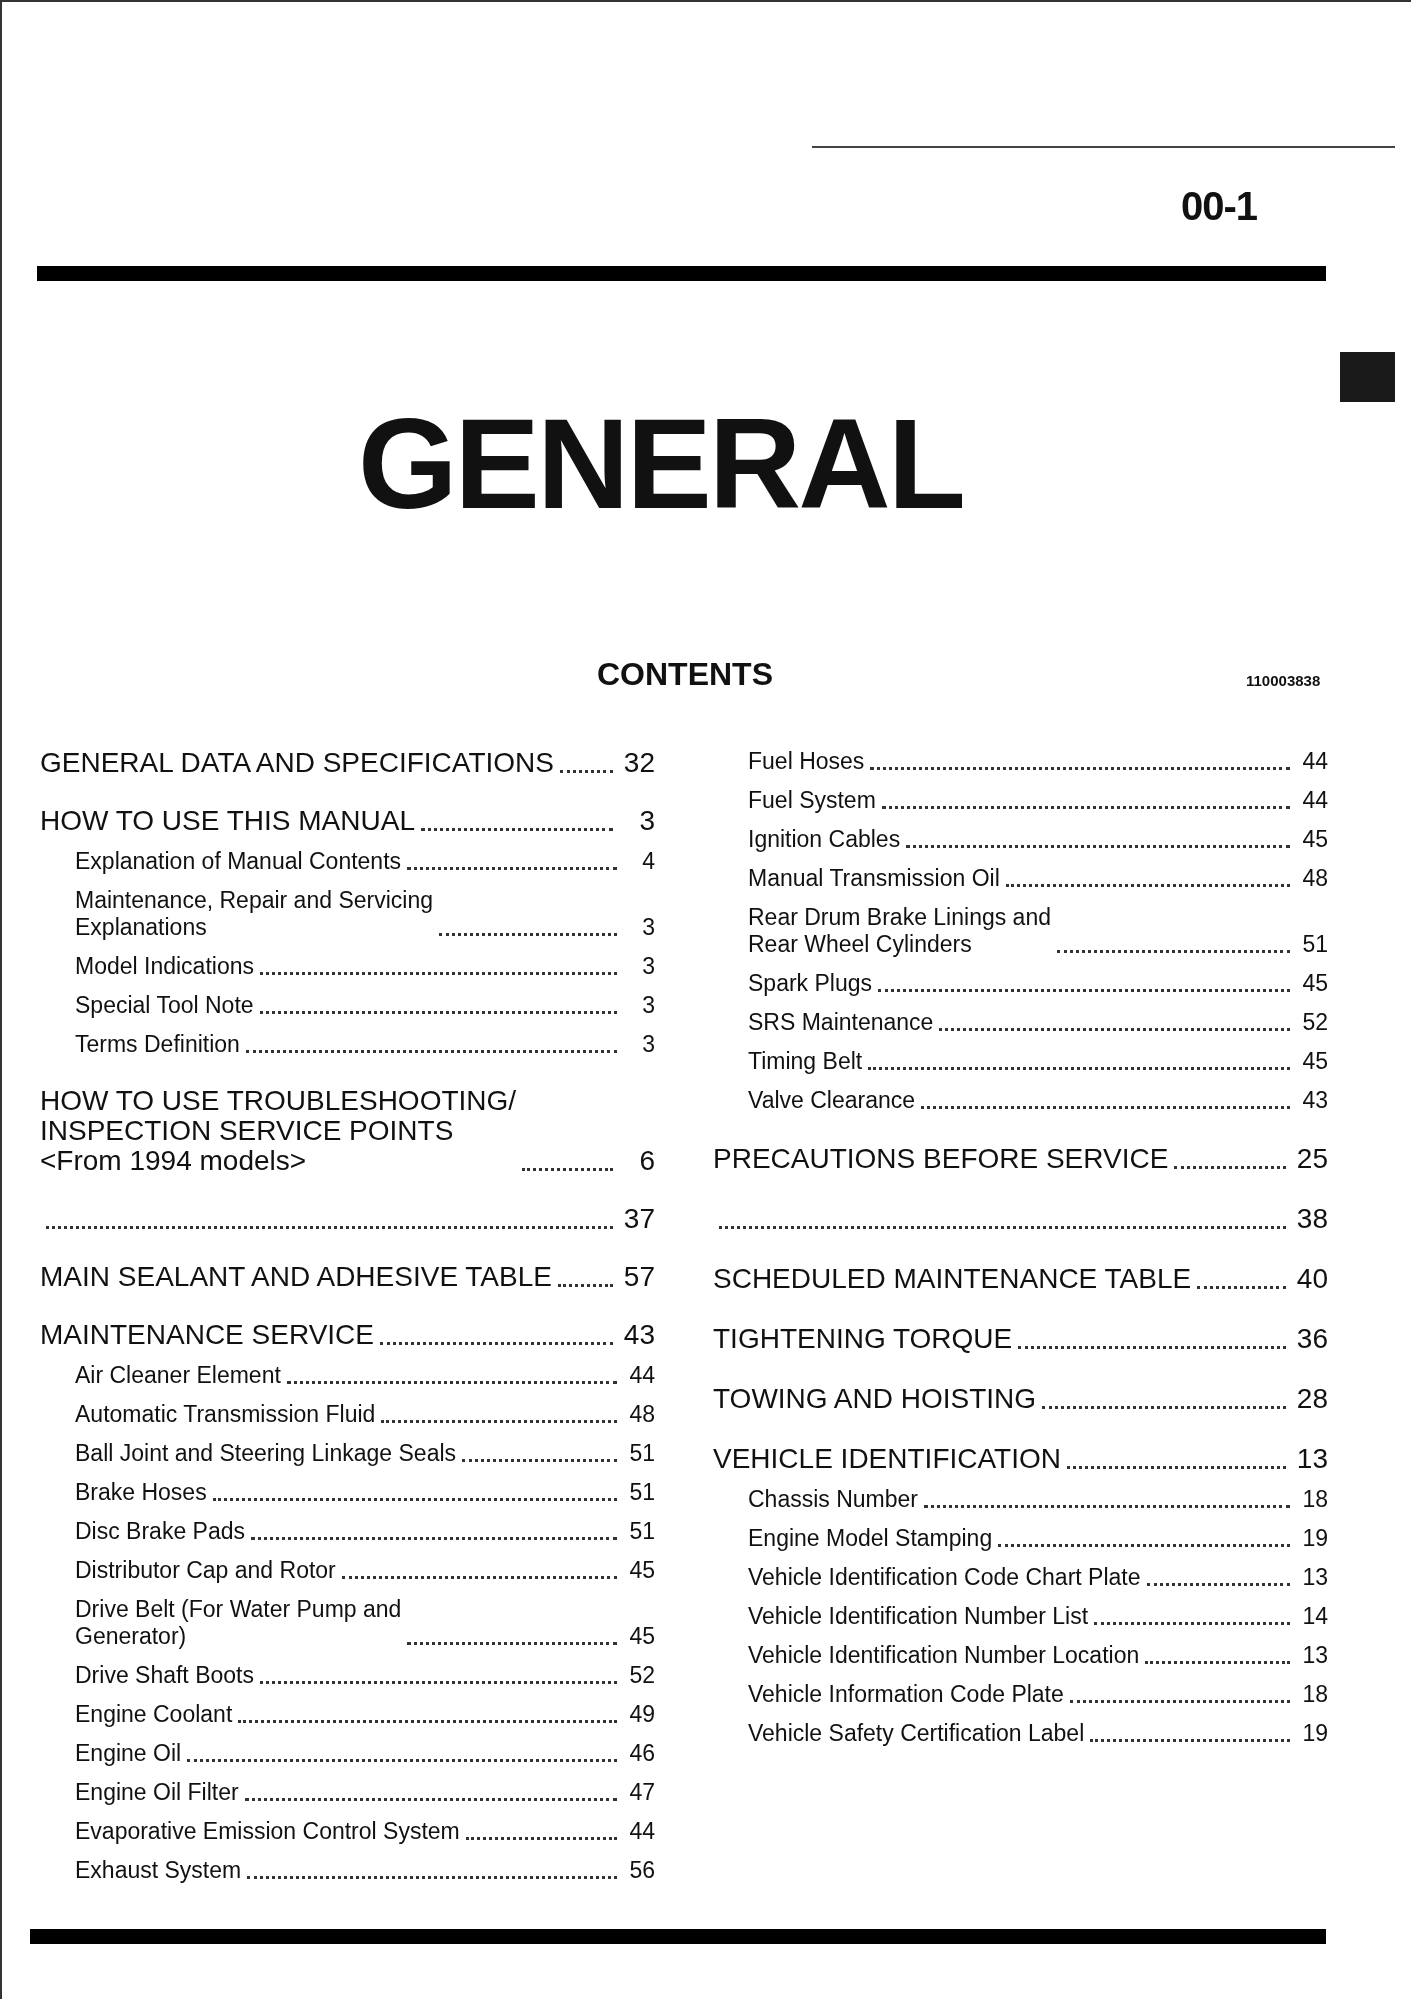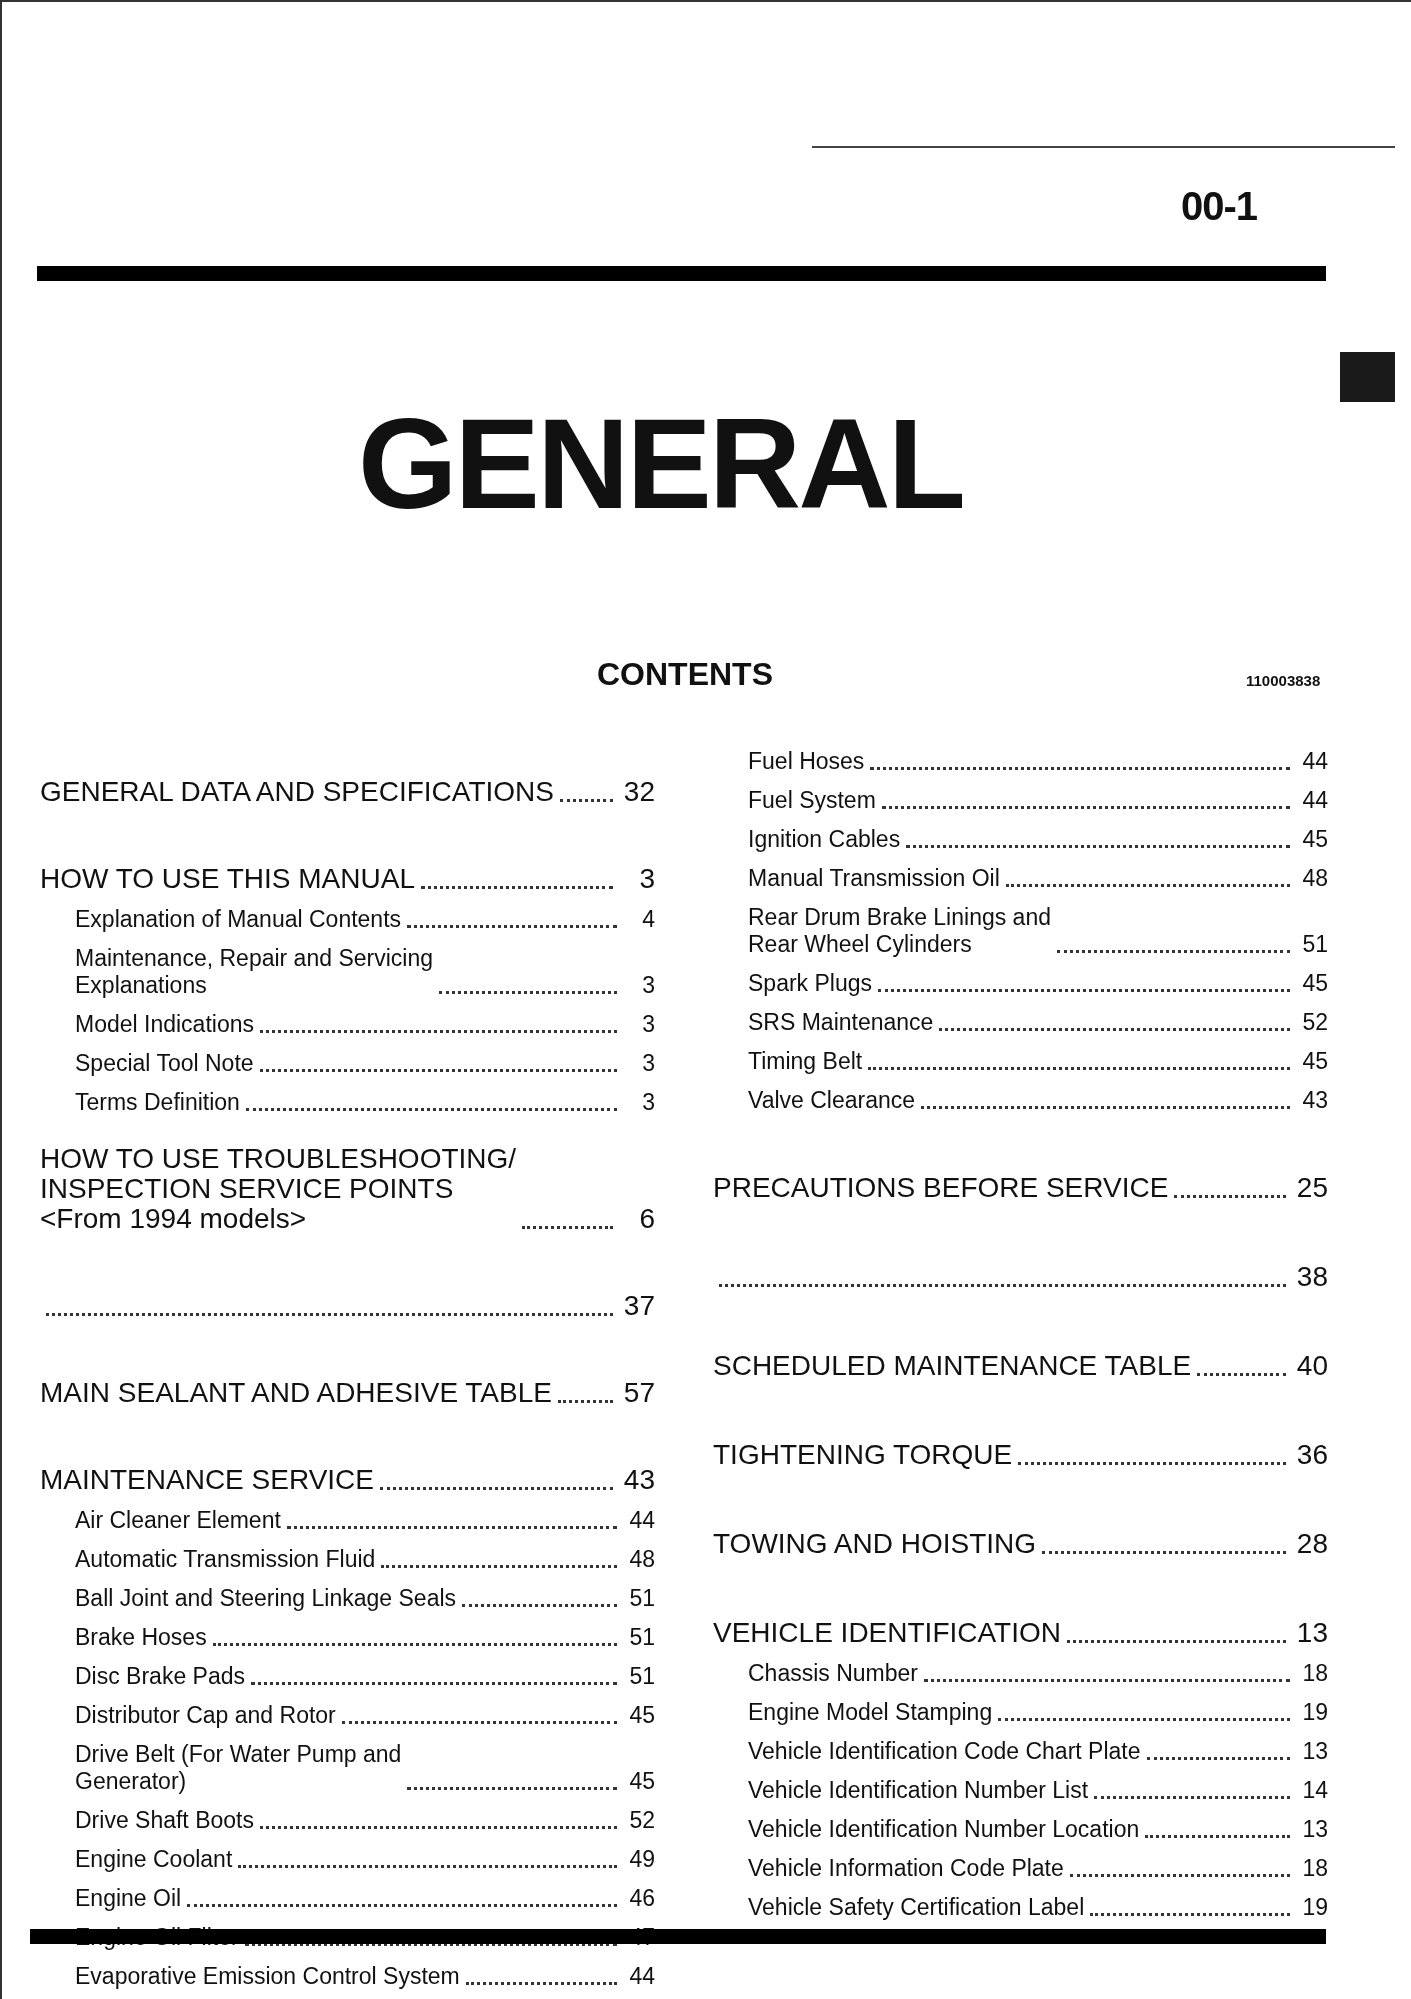--- a/index.html
+++ b/index.html
@@ -18,21 +18,21 @@
   .contents-heading { position: absolute; left: 597px; top: 656px; font-size: 32px; font-weight: bold; }
   .doc-code { position: absolute; left: 1246px; top: 672px; font-size: 15px; font-weight: bold; }
   .column { position: absolute; top: 748px; width: 615px; }
   .col-left { left: 40px; }
   .col-right { left: 713px; }
   .entry { display: flex; align-items: flex-end; white-space: nowrap; }
   .entry .label { white-space: pre-line; }
   .entry .dots { flex: 1; overflow: hidden; margin: 0 6px 5px 6px; border-bottom: 3px dotted #333; height: 1px; }
   .entry .page { text-align: right; }
   .major { font-size: 28px; font-weight: normal; line-height: 30px; margin-top: 28px; justify-content: flex-end; }
-  .major .page { min-width: 36px; margin-top: 29px; }
+  .major .page { min-width: 36px; }
   .minor { font-size: 23px; line-height: 27px; margin-top: 12px; padding-left: 35px; }
   .minor .page { min-width: 32px; }
   .col-left .major:first-child, .col-right .minor:first-child { margin-top: 0; }
   .col-right .major { margin-top: 30px; }
 </style>
 </head>
 <body>
 
 <div class="page-edge-left"></div>
 <div class="page-edge-top"></div>

